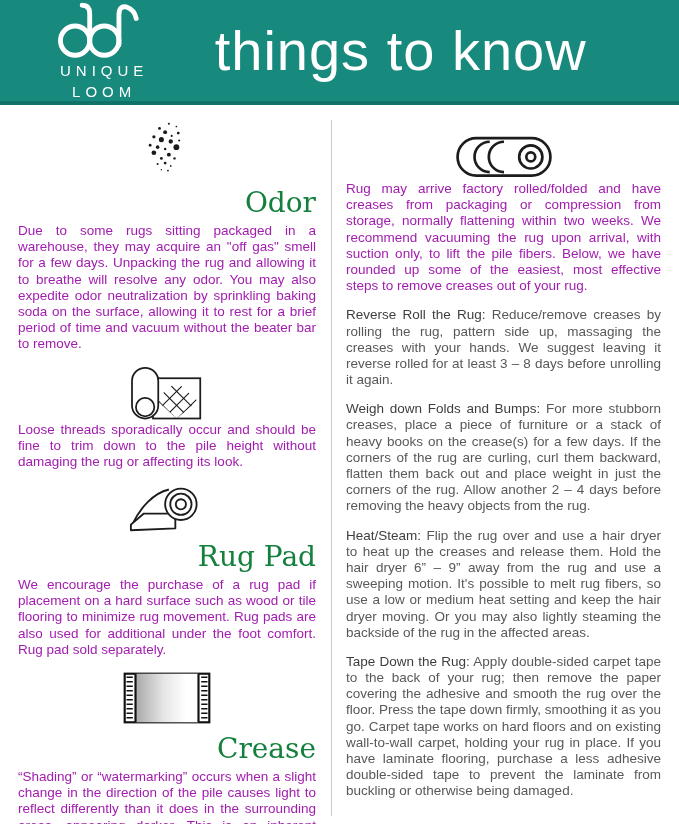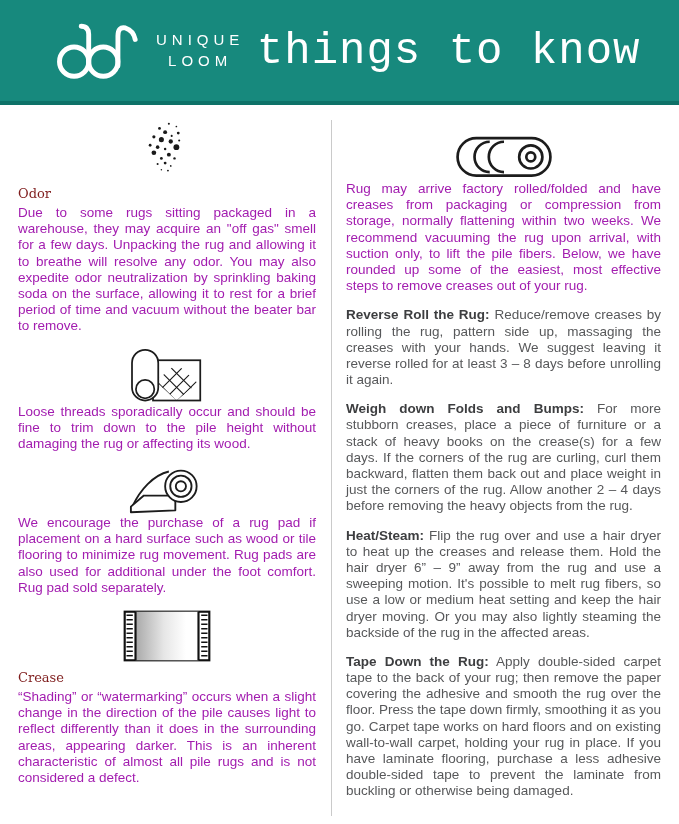--- a/index.html
+++ b/index.html
@@ -1,40 +1,40 @@
 <!DOCTYPE html>
 <html><head>
 <meta charset="utf-8">
 <style>
   html,body{margin:0;padding:0;background:#ffffff;}
   .page{position:relative;width:679px;height:824px;background:#fff;overflow:hidden;
         font-family:"Liberation Sans",sans-serif;}
   
   .header{height:101px;background:#17897d;border-bottom:4px solid #0e7268;
           display:flex;align-items:center;}
-  .logo-group{display:flex;align-items:center;margin-left:50px;}
+  .logo-group{display:flex;align-items:center;margin-left:50px;flex-direction:column;}
   .logo-mark{width:96px;height:62px;flex:0 0 auto;}
   .brand-text{color:#fff;font-size:15px;letter-spacing:5px;line-height:1.35;
               margin-left:10px;text-align:center;font-weight:400;}
   .header-title{flex:1;text-align:center;color:#ffffff;
-                font-family:Liberation Mono, monospace;font-size:44px;
+                font-family:Liberation Sans, sans-serif;font-size:56px;
                 padding-right:26px;letter-spacing:1px;}
   
   .columns{display:flex;padding:14px 18px 0 18px;gap:30px;}
   .col-left{width:298px;flex:0 0 auple;flex:0 0 298px;}
   .col-right{flex:1;}
   .divider{position:absolute;left:331px;top:120px;bottom:8px;width:1px;background:#cacaca;}
   
   .icon-wrap{text-align:center;}
   .section{margin-bottom:13px;}
   .section-title{font-family:"DejaVu Serif",serif;font-weight:400;
-                 font-size:13px;color:#7f1d1d;text-align:left;margin:7px 0 4px 0;}
+                 font-size:28px;color:#15803d;text-align:right;margin:7px 0 4px 0;}
   .body-text{font-size:13.5px;line-height:1.2;color:#a21caf;text-align:justify;margin:0;}
   .tip{font-size:13.5px;line-height:1.2;color:#57585a;text-align:justify;margin:13px 0 0 0;}
-  .tip b{color:#3d3e40;font-weight:700;}
+  .tip b{color:#3d3e40;font-weight:400;}
   svg{display:block;margin:0 auto;}
 </style>
 </head>
 <body>
 
 <div class="page">
 
   <div class="header">
     <div class="logo-group">
       <svg class="logo-mark" viewBox="0 0 100 70" fill="none" stroke="#ffffff" stroke-width="5.5" stroke-linecap="round">
@@ -99,33 +99,34 @@
             </defs>
             <rect x="30" y="14" width="54" height="46" fill="#ffffff"></rect>
             <g clip-path="url(#diamondClip)" stroke-width="1.3">
               <path d="M20,50 L70,0 M28,58 L78,8 M36,66 L86,16 M44,74 L94,24 M52,82 L102,32"></path>
               <path d="M40,-4 L94,50 M32,4 L86,58 M24,12 L78,66 M16,20 L70,74 M8,28 L62,82"></path>
             </g>
             <rect x="6" y="2" width="30" height="58" rx="15" fill="#ffffff"></rect>
             <circle cx="21" cy="47" r="10.5" fill="#ffffff"></circle>
           </svg>
         </div>
-        <p class="body-text">Loose threads sporadically occur and should be fine to trim down to the pile height without damaging the rug or affecting its wood.</p>
+        <p class="body-text">Loose threads sporadically occur and should be fine to trim down to the pile height without damaging the rug or affecting its look.</p>
       </div>
 
       <div class="section">
         <div class="icon-wrap">
           <svg width="82" height="50" viewBox="0 0 86 54" fill="none" stroke="#1c1c1c" stroke-width="2" stroke-linejoin="round">
             <path d="M 45,7 C 28,11 14,27 6,44"></path>
             <path d="M 4,45 L 18,33 L 52,33 L 52,49 L 4,51 Z" fill="#ffffff"></path>
             <circle cx="58" cy="23" r="17" fill="#ffffff"></circle>
             <circle cx="58" cy="23" r="11.5" fill="#ffffff"></circle>
             <circle cx="58" cy="23" r="5.5" fill="#ffffff"></circle>
           </svg>
         </div>
+        <h3 class="section-title">Rug Pad</h3>
         <p class="body-text">We encourage the purchase of a rug pad if placement on a hard surface such as wood or tile flooring to minimize rug movement. Rug pads are also used for additional under the foot comfort. Rug pad sold separately.</p>
       </div>
 
       <div class="section">
         <div class="icon-wrap">
           <svg width="96" height="54" viewBox="0 0 100 60" fill="none" stroke="#111111" stroke-width="2.4">
             <defs>
               <linearGradient id="shadeGrad" x1="0" y1="0" x2="1" y2="0">
                 <stop offset="0" stop-color="#a9a9a9"></stop>
                 <stop offset="0.45" stop-color="#e6e6e6"></stop>

